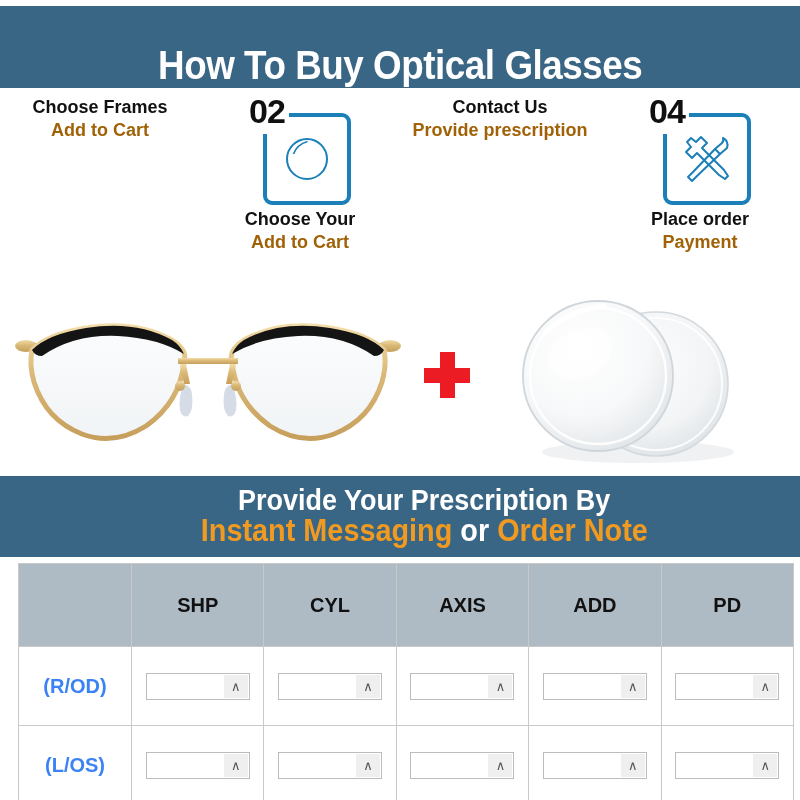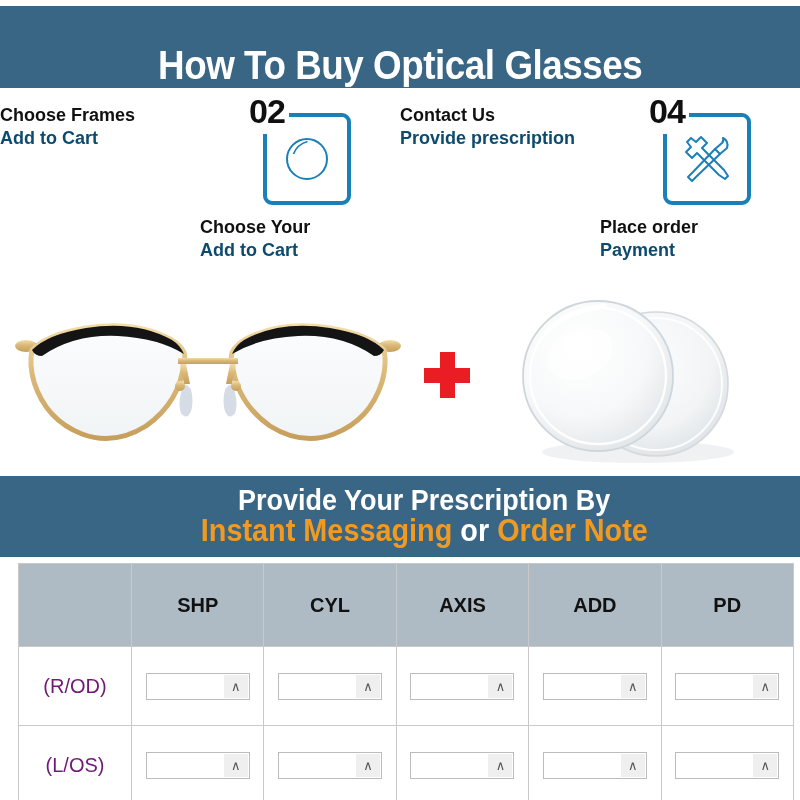--- a/index.html
+++ b/index.html
@@ -53,27 +53,27 @@
   
   .step-box-mask {
     position: absolute; left: 14px; top: 10px;
     width: 34px; height: 28px; background: #fff; z-index: 2;
   }
   .step-icon {
     position: absolute; left: 22px; top: 17px;
     width: 88px; height: 92px;
     display: flex; align-items: center; justify-content: center; z-index: 1;
   }
-  .step-labels { margin-top: 8px; width: 200px; }
+  .step-labels { margin-top: 0; text-align: center; width: 200px; }
   .step-title {
     font-size: 18px; font-weight: bold; color: #111; line-height: 1.25;
     white-space: nowrap;
   }
   .step-sub {
-    font-size: 18px; font-weight: bold; color: #0c4a6e; line-height: 1.25;
+    font-size: 18px; font-weight: bold; color: #a16207; line-height: 1.25;
     white-space: nowrap;
   }
 
   
   .product-row {
     position: absolute; left: 0; top: 292px; width: 800px; height: 180px;
   }
   .glasses-img { position: absolute; left: 8px; top: 6px; width: 400px; height: 168px; }
   .plus-sign {
     position: absolute; left: 424px; top: 60px;
@@ -117,21 +117,21 @@
     text-align: center; vertical-align: middle;
     padding: 0;
   }
   .rx-table thead th {
     background: #aebac4; height: 83px;
     font-size: 20px; font-weight: bold; color: #111;
     font-family: "Liberation Sans", sans-serif;
   }
   .rx-table tbody td { height: 79px; background: #ffffff; }
   .row-label {
-    font-size: 20px; font-weight: normal; color: #701a75; white-space: nowrap;
+    font-size: 20px; font-weight: bold; color: #3b82f6; white-space: nowrap;
   }
   .col-label { width: 113px; }
   .col-val   { width: 132.4px; }
 
   .spin-field {
     display: inline-flex; align-items: center;
     width: 104px; height: 27px;
     border: 1px solid #bcbcbc; background: #fff;
     position: relative;
   }

